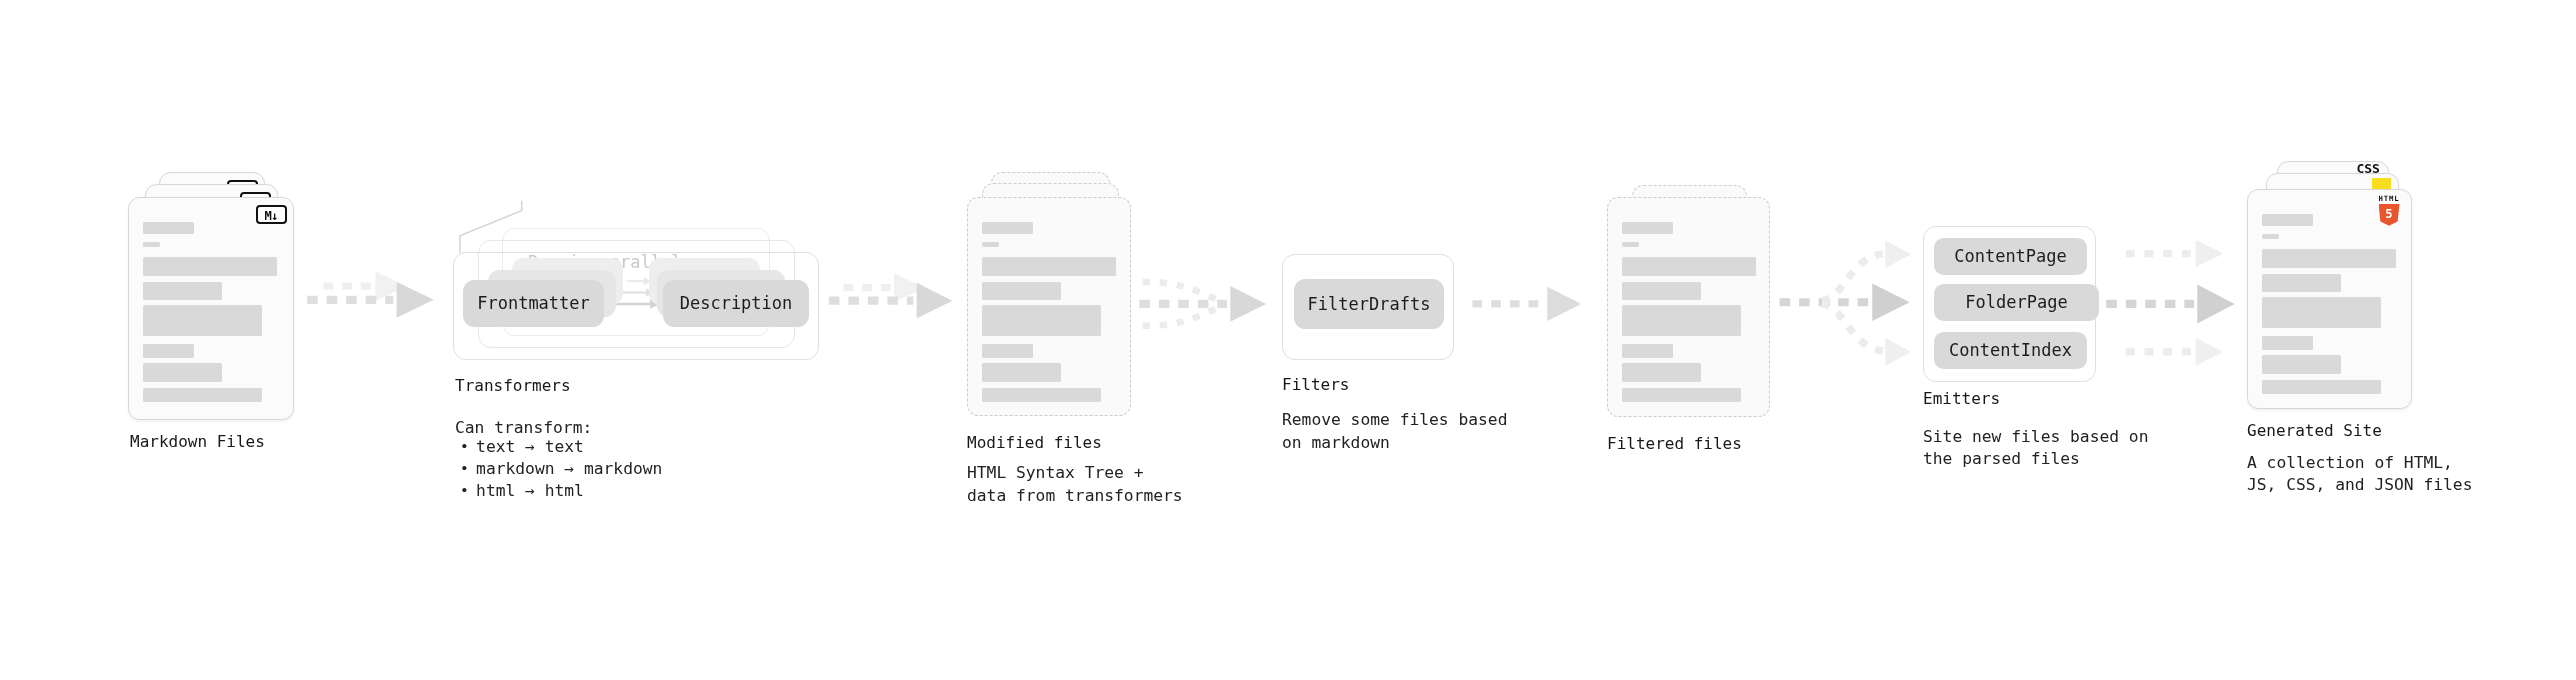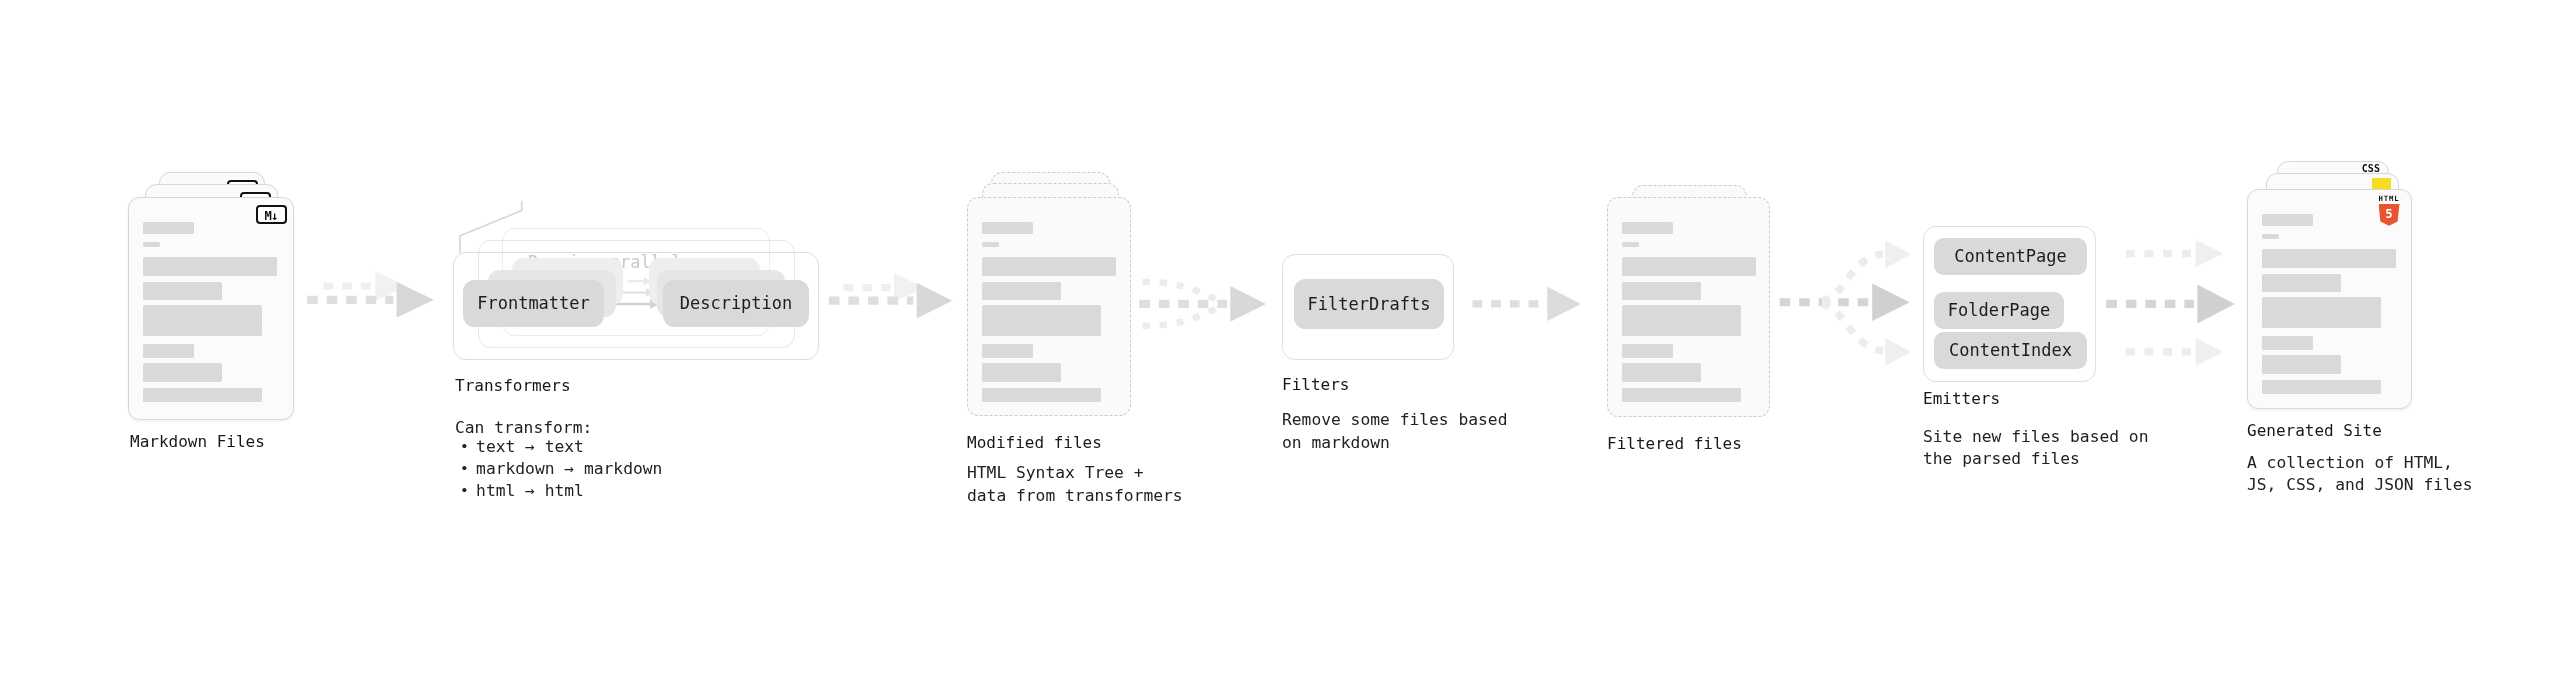--- a/index.html
+++ b/index.html
@@ -27,21 +27,21 @@
   .pill.ghost2{background:#eeeeee;}
 
   .caption{position:absolute;font-size:16px;color:#181818;white-space:nowrap;letter-spacing:0;}
   .body-text{position:absolute;font-size:16.3px;color:#222;white-space:nowrap;}
   .note{position:absolute;font-size:17px;color:#c9c9c9;white-space:nowrap;margin-top:46px;}
   .bullet-row{position:absolute;font-size:16.3px;color:#222;white-space:nowrap;display:flex;gap:7.3px;}
   .bullet-row .marker{font-size:14.6px;}
 
   
   .css-badge{position:absolute;right:8.1px;top:3.3px;text-align:center;}
-  .css-badge .t{font-size:10px;font-weight:bold;color:#111;line-height:7.3px;}
+  .css-badge .t{font-size:13px;font-weight:bold;color:#111;line-height:7.3px;}
   .css-badge .u{width:16.3px;height:2.4px;background:#2962EF;margin-top:1.6px;}
   .js-badge{position:absolute;right:7.3px;top:4.1px;width:18.7px;height:10.6px;background:#F7DE1E;}
   .html5-badge{position:absolute;right:9.8px;top:4.9px;text-align:center;width:24.4px;}
   .html5-badge .t{font-size:7.3px;font-weight:bold;color:#111;letter-spacing:0.8px;line-height:8.1px;}
   .html5-badge .shield{width:21px;height:22px;margin:0.8px auto 0;background:#E8552F;
       clip-path:polygon(0% 0%,100% 0%,91% 80%,50% 100%,9% 80%);
       color:#fff;font-weight:bold;font-size:12.2px;line-height:21px;text-align:center;}
 </style>
 </head>
 <body>
@@ -201,21 +201,21 @@
           <div class="bar" style="width: 79px; height: 19.5px; margin-bottom: 5.7px;"></div>
           <div class="bar" style="width: 119px; height: 14px; margin-bottom: 0px;"></div>
         </div>
     </div>
     <div class="caption" style="left:1607px;top:434px;">Filtered files</div>
   </div>
 
   <div>
     <div class="tbox" style="left:1923px;top:226px;width:173px;height:156px;border:1.6px solid #dfdfdf;"></div>
     <div class="pill" style="left:1934px;top:238px;width:153px;height:37px;line-height:37px;border-radius:9.8px;">ContentPage</div>
-    <div class="pill" style="left:1934px;top:284px;width:130px;height:37px;line-height:37px;border-radius:9.8px;margin-top:8px;">FolderPage</div>
+    <div class="pill" style="left:1934px;top:284px;width:165px;height:37px;line-height:37px;border-radius:9.8px;">FolderPage</div>
     <div class="pill" style="left:1934px;top:332px;width:153px;height:37px;line-height:37px;border-radius:9.8px;">ContentIndex</div>
     <div class="caption" style="left:1923px;top:389px;">Emitters</div>
     <div class="body-text" style="left:1923px;top:427px;">Site new files based on</div>
     <div class="body-text" style="left:1923px;top:449px;">the parsed files</div>
   </div>
 
   <div>
     <div class="card" style="left:2277px;top:161px;width:112px;height:220px;">
       <div class="css-badge">
         <div class="t">CSS</div>

